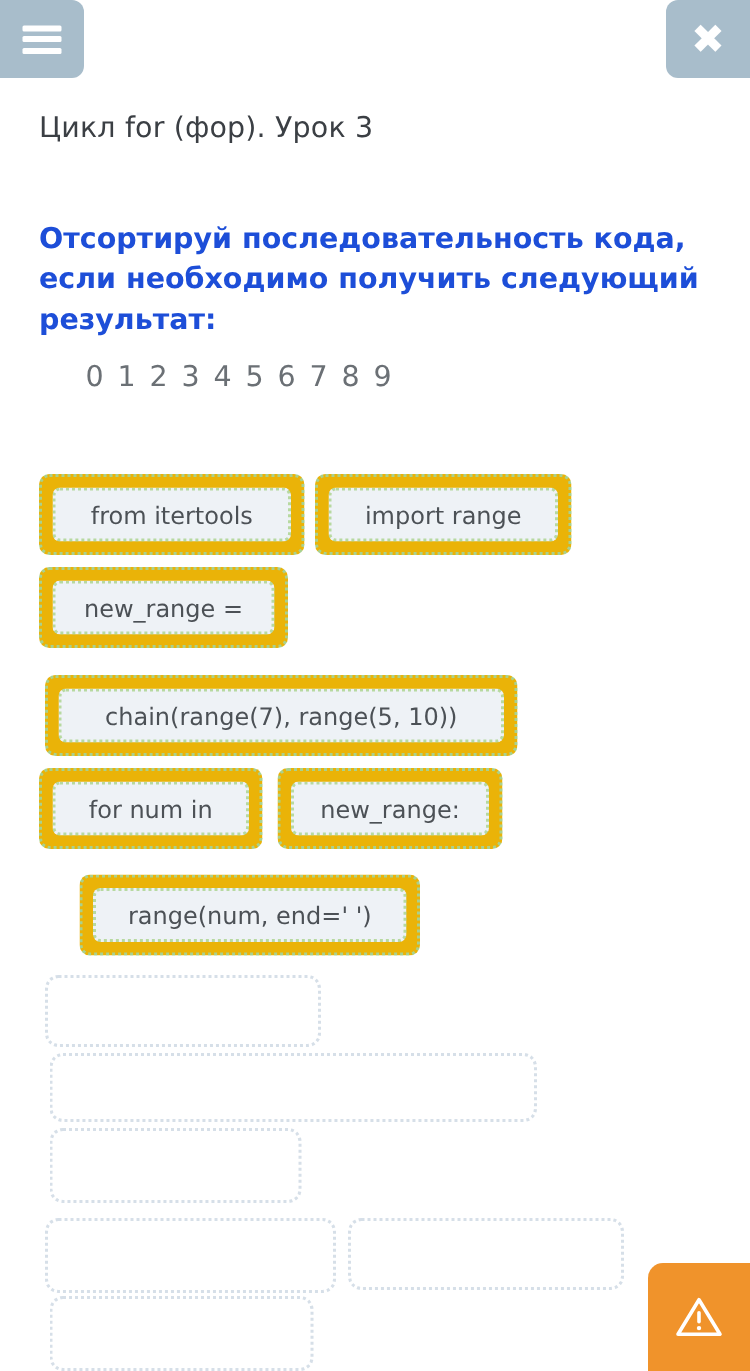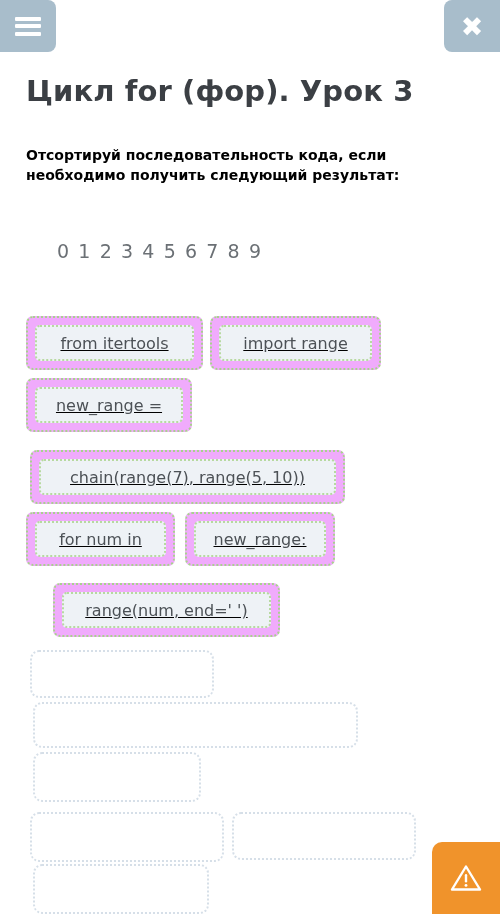--- a/index.html
+++ b/index.html
@@ -47,55 +47,54 @@
     font-size: 27px;
     font-weight: bold;
     line-height: 1;
     font-family: "DejaVu Sans", "Liberation Sans", sans-serif;
   }
 
   
   #page-title {
     position: absolute;
     left: 26px; top: 74px;
-    font-size: 29px;
+    font-size: 19px;
     color: #3b3f44;
-    font-weight: 700;
+    font-weight: 400;
     letter-spacing: 0.1px;
     white-space: nowrap;
   }
 
   
   #instruction {
     position: absolute;
     left: 26px; top: 146px;
     width: 452px;
-    font-size: 14px;
+    font-size: 19px;
     font-weight: bold;
-    color: #000000;
+    color: #1d4ed8;
     line-height: 1.42;
   }
   #sample-output {
     position: absolute;
     left: 57px; top: 240px;
     font-size: 19px;
     color: #6b7075;
     letter-spacing: 1.6px;
     font-weight: 400;
   }
 
   
   .chip-outer {
     position: absolute;
     border: 2px dotted #a9d18e;
     border-radius: 7px;
-    background: #f0abfc;
+    background: #eab308;
     box-sizing: border-box;
     padding: 7px;
-    text-decoration: underline;
   }
   .chip-inner {
     width: 100%;
     height: 100%;
     box-sizing: border-box;
     border: 2px dotted #b7d9a0;
     border-radius: 5px;
     background: #eef2f6;
     display: flex;
     align-items: center;

